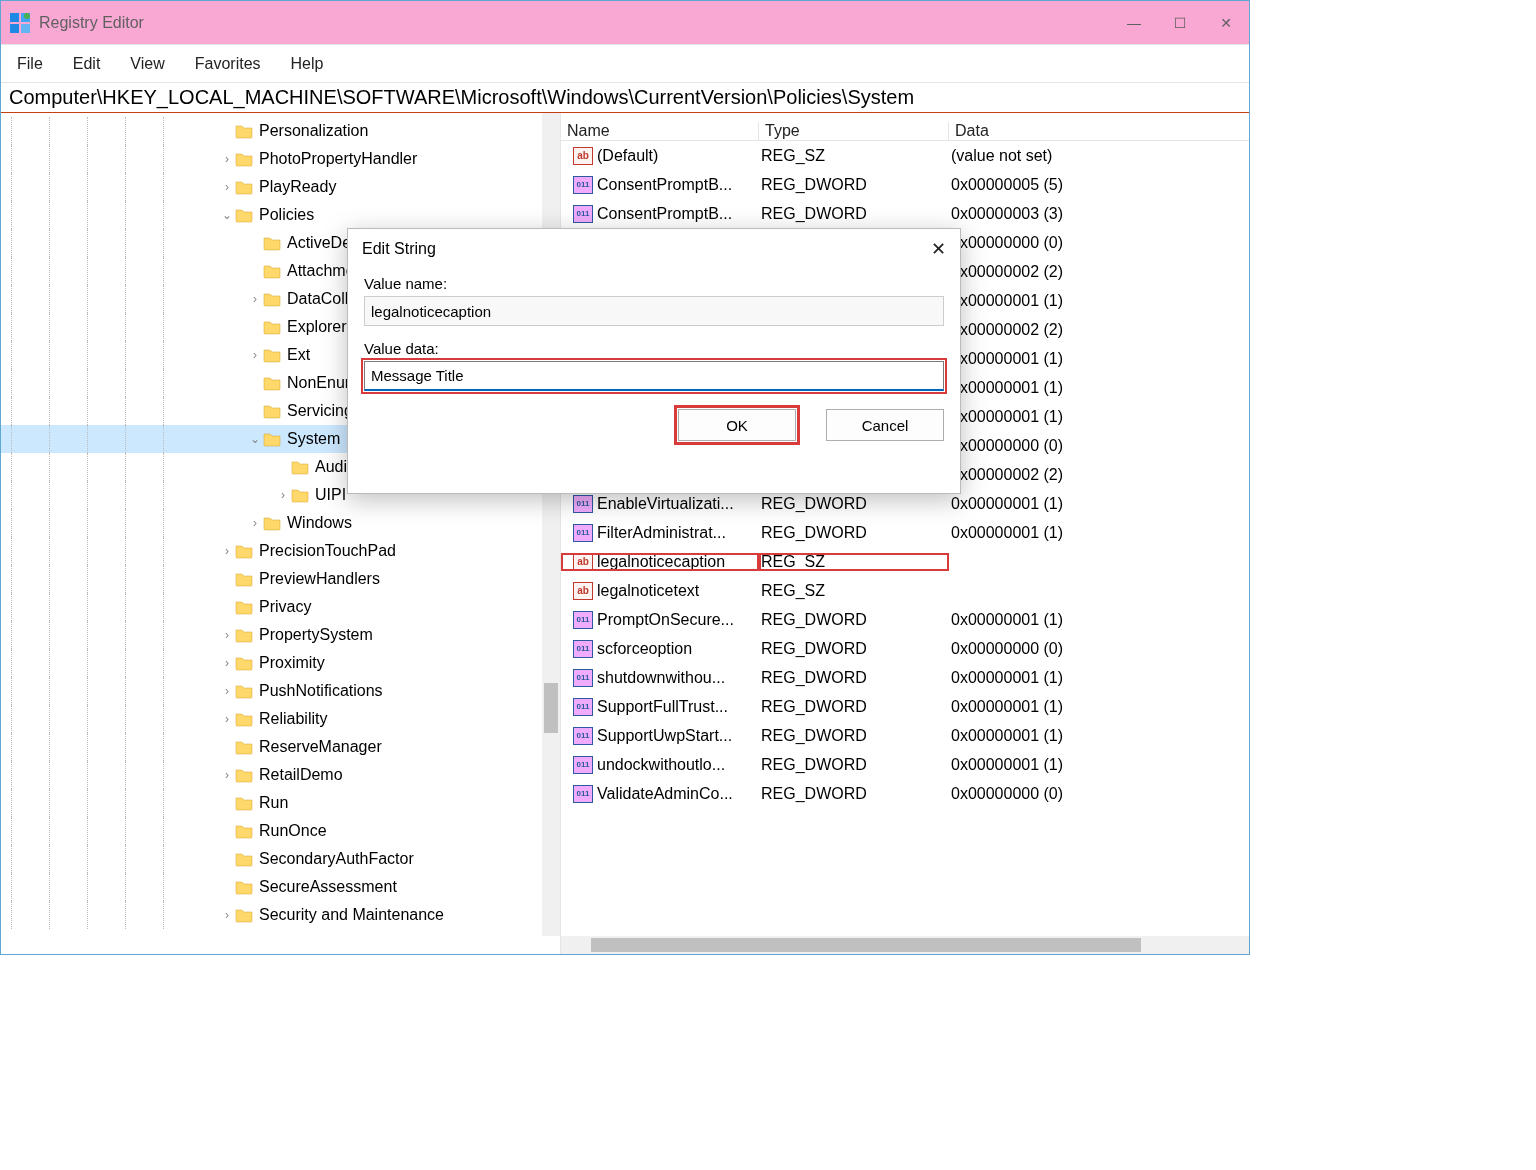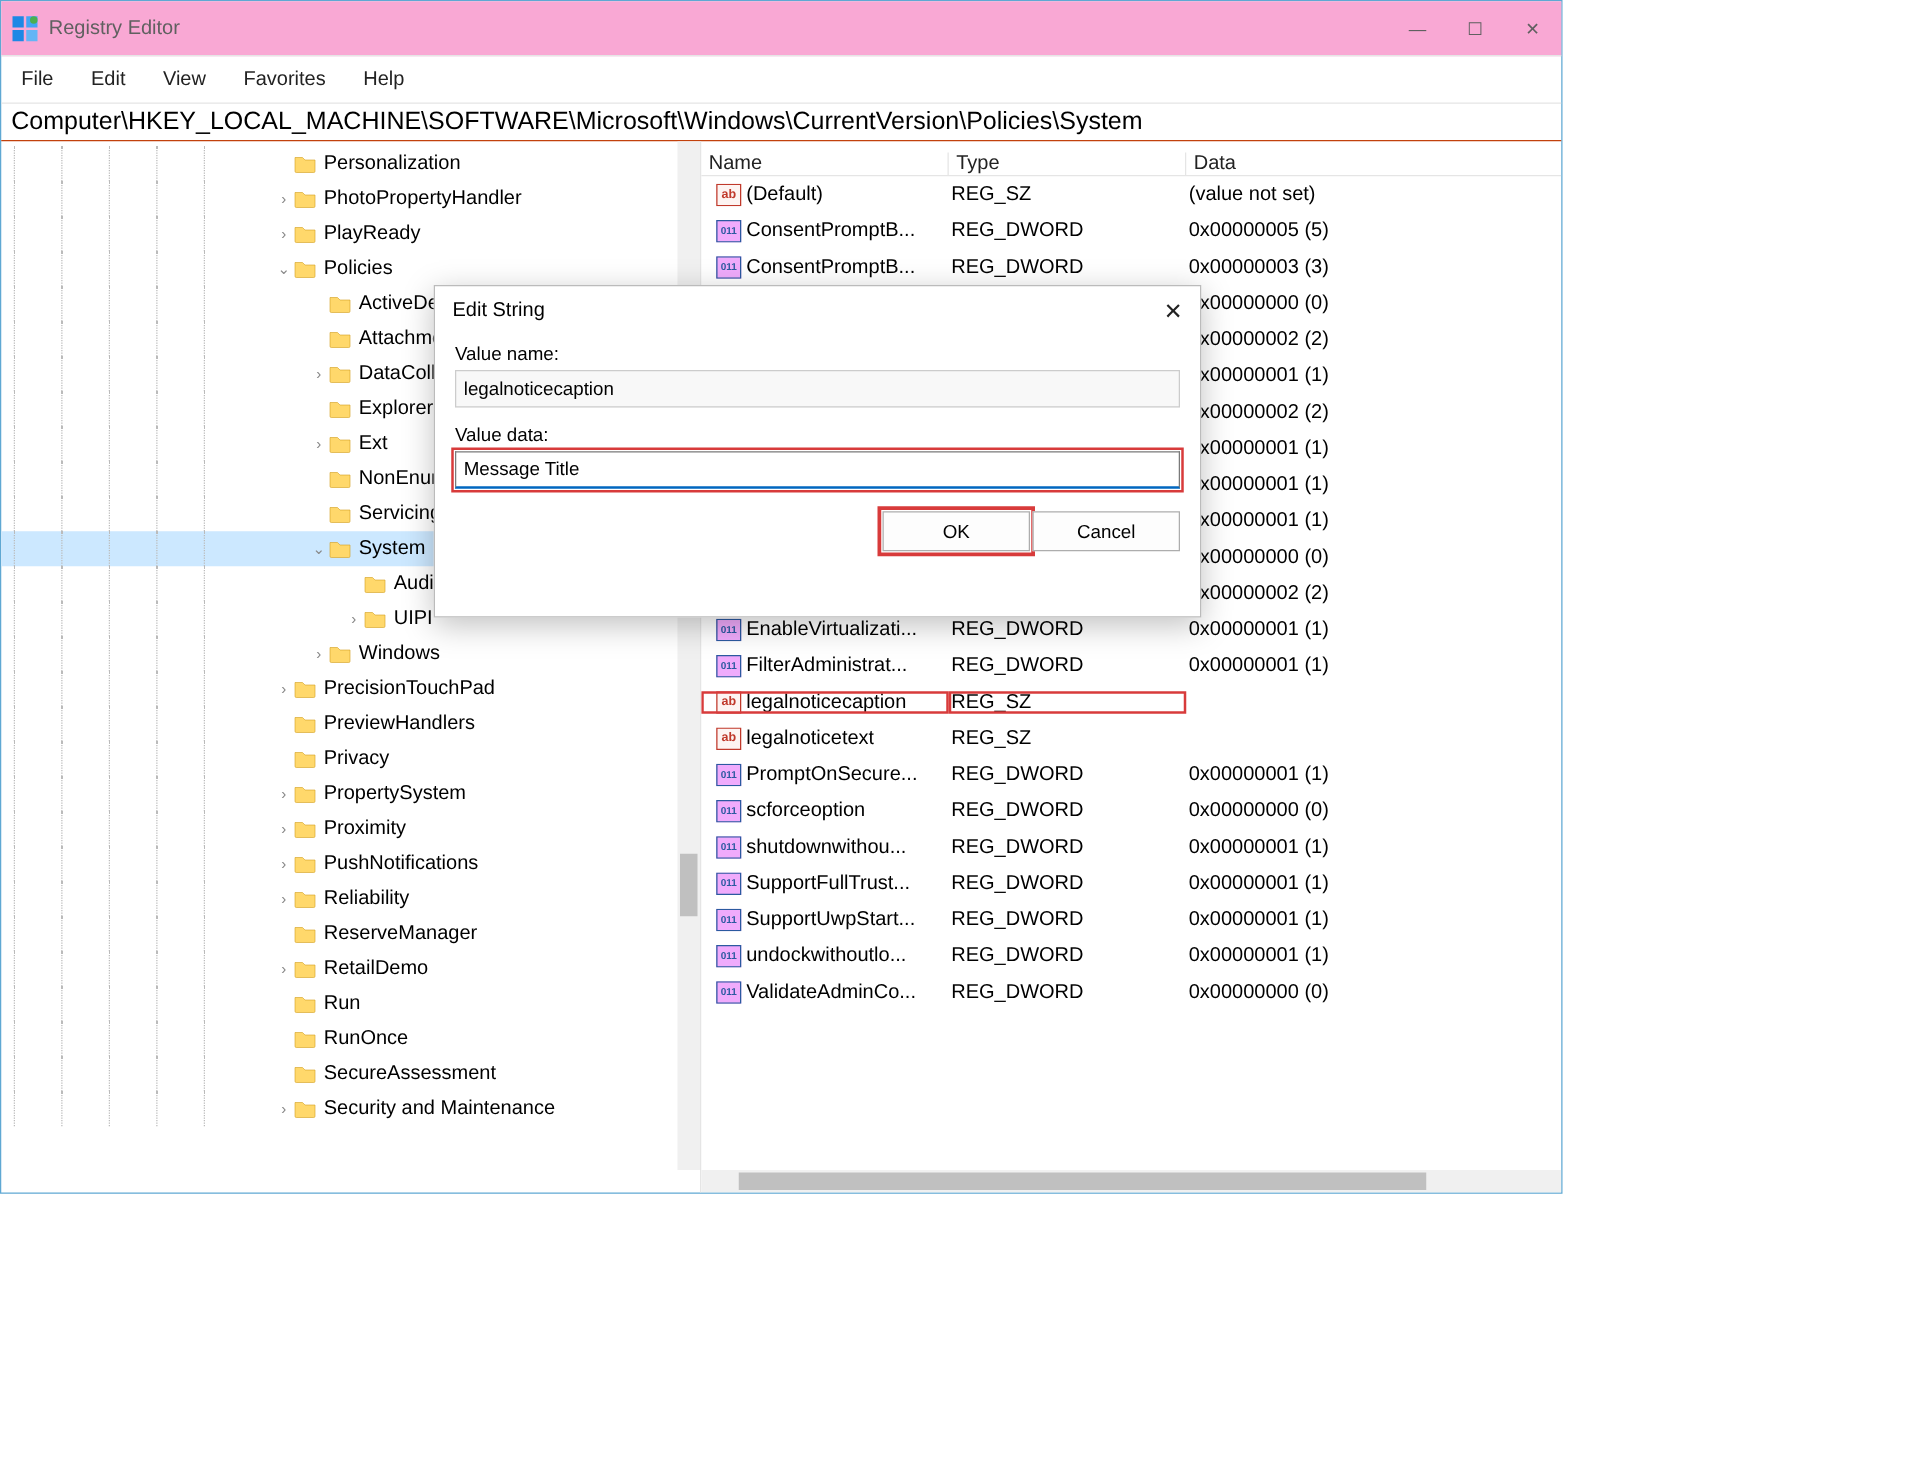--- a/index.html
+++ b/index.html
@@ -42,21 +42,21 @@
 .tree-scrollbar-thumb { position: absolute; left: 2px; right: 2px; top: 570px; height: 50px; background: #c0c0c0; }
 .list-scrollbar-h { position: absolute; left: 0; right: 0; bottom: 0; height: 18px; background: #f0f0f0; }
 .list-scrollbar-h-thumb { position: absolute; top: 2px; bottom: 2px; left: 30px; width: 550px; background: #c0c0c0; }
 .dialog { position: absolute; left: 346px; top: 227px; width: 614px; height: 266px; background: #fff; border: 1px solid #bbb; box-shadow: 0 6px 24px rgba(0,0,0,0.25); z-index: 100; }
 .dialog-title { display: flex; justify-content: space-between; align-items: center; height: 40px; padding: 0 14px; font-size: 16px; }
 .dialog-close { font-size: 18px; color: #222; }
 .dialog-body { padding: 6px 16px 0 16px; font-size: 15px; }
 .dlg-label { margin-bottom: 4px; }
 .dlg-field-ro { width: 100%; height: 30px; border: 1px solid #ccc; background: #f8f8f8; padding: 4px 6px; font-size: 15px; margin-bottom: 14px; }
 .dlg-field { width: 100%; height: 30px; border: 1px solid #7a7a7a; padding: 4px 6px; font-size: 15px; border-bottom: 2px solid #0067c0; outline: 2px solid #d83b3b; outline-offset: 1px; }
-.dlg-buttons { display: flex; justify-content: flex-end; gap: 2px; padding: 18px 16px 0 16px; }
+.dlg-buttons { display: flex; justify-content: flex-end; gap: 30px; padding: 18px 16px 0 16px; }
 .dlg-btn { width: 118px; height: 32px; border: 1px solid #adadad; background: #fdfdfd; font-size: 15px; }
 .dlg-btn.ok { outline: 3px solid #d83b3b; outline-offset: 1px; }
 .regedit-icon { width: 22px; height: 22px; display: inline-block; }
 </style>
 </head>
 <body>
 
 <div class="window">
 
   <div class="titlebar">
@@ -490,20 +490,35 @@
             <span class="vline-col"></span>
             <span class="vline-col"></span>
             <span class="vline-col"></span>
             <span class="indent" style="width:28px"></span>
             <span class="expander hidden"></span>
             <span class="folder-icon">
               <svg viewBox="0 0 18 15">
                 <path d="M1 2h6l2 2h8v9a1 1 0 0 1-1 1H2a1 1 0 0 1-1-1z" fill="#ffd86b" stroke="#d4a024" stroke-width="0.5"></path>
               </svg>
             </span>
+            <span>SecondaryAuthFactor</span>
+          </div>
+          <div class="tree-row">
+            <span class="vline-col"></span>
+            <span class="vline-col"></span>
+            <span class="vline-col"></span>
+            <span class="vline-col"></span>
+            <span class="vline-col"></span>
+            <span class="indent" style="width:28px"></span>
+            <span class="expander hidden"></span>
+            <span class="folder-icon">
+              <svg viewBox="0 0 18 15">
+                <path d="M1 2h6l2 2h8v9a1 1 0 0 1-1 1H2a1 1 0 0 1-1-1z" fill="#ffd86b" stroke="#d4a024" stroke-width="0.5"></path>
+              </svg>
+            </span>
             <span>SecureAssessment</span>
           </div>
           <div class="tree-row">
             <span class="vline-col"></span>
             <span class="vline-col"></span>
             <span class="vline-col"></span>
             <span class="vline-col"></span>
             <span class="vline-col"></span>
             <span class="indent" style="width:28px"></span>
             <span class="expander ">›</span>

